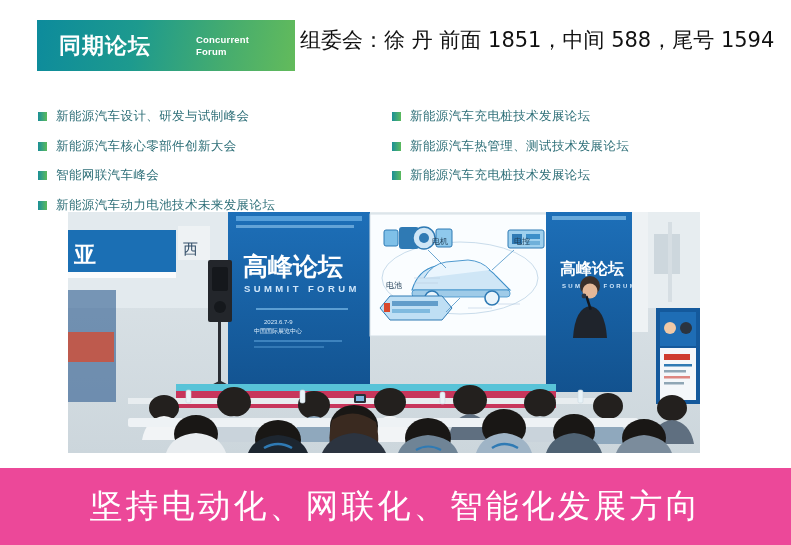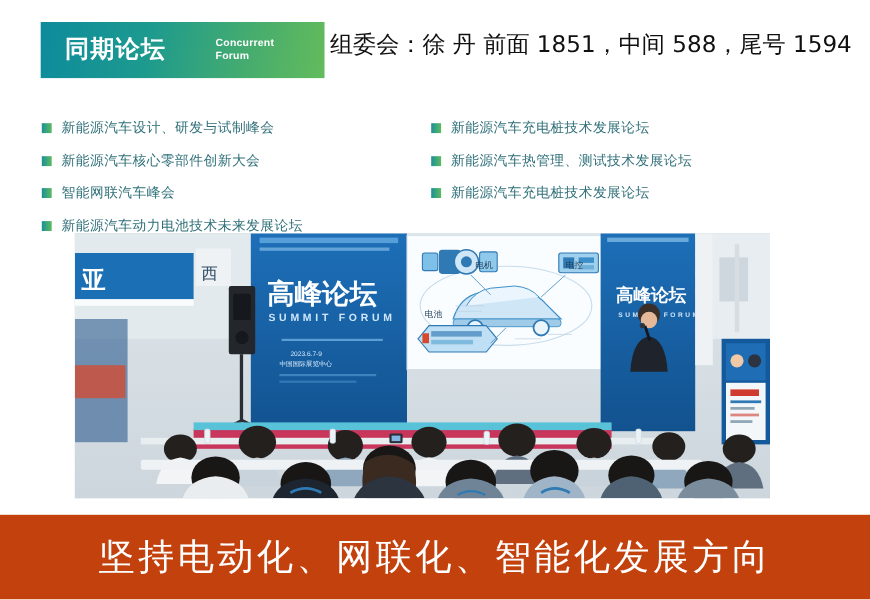--- a/index.html
+++ b/index.html
@@ -54,21 +54,21 @@
   
   #event-photo {
     position:absolute; left:68px; top:212px; width:632px; height:241px;
     overflow:hidden; background:#c9d4da;
   }
   #event-photo svg { display:block; width:632px; height:241px; }
 
   
   #slogan-banner {
     position:absolute; left:0; top:468px; width:791px; height:77px;
-    background:#c2410c; display:flex; align-items:center; justify-content:center;
+    background:#ec4899; display:flex; align-items:center; justify-content:center;
   }
   #slogan-text {
     color:#ffffff; font-size:33px; letter-spacing:3px; white-space:nowrap;
     font-family:"DejaVu Sans","Liberation Sans",sans-serif;
   }
 </style>
 </head>
 <body>
 
 <div id="header-row">

